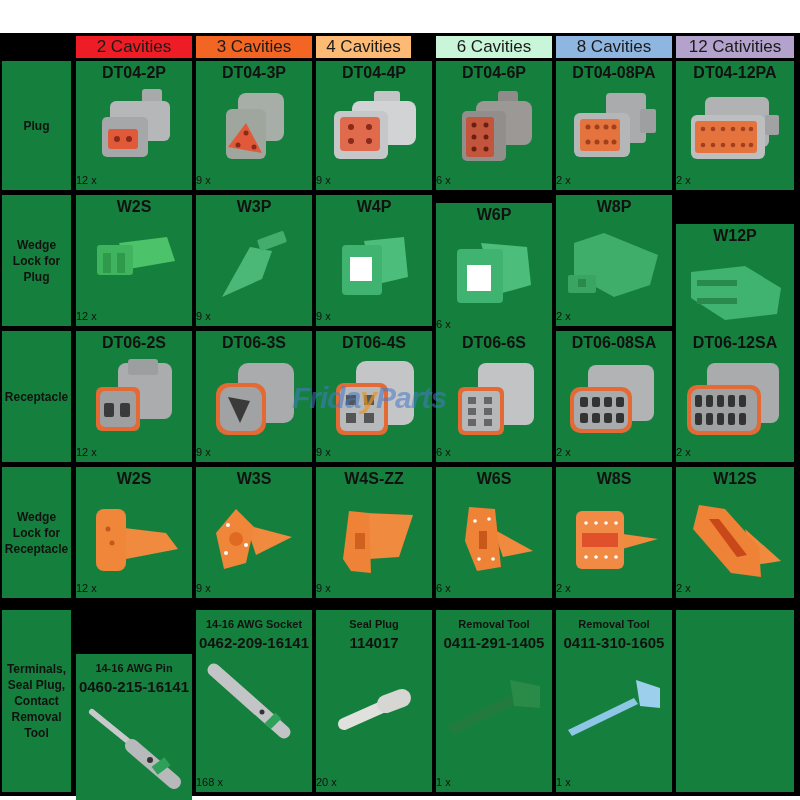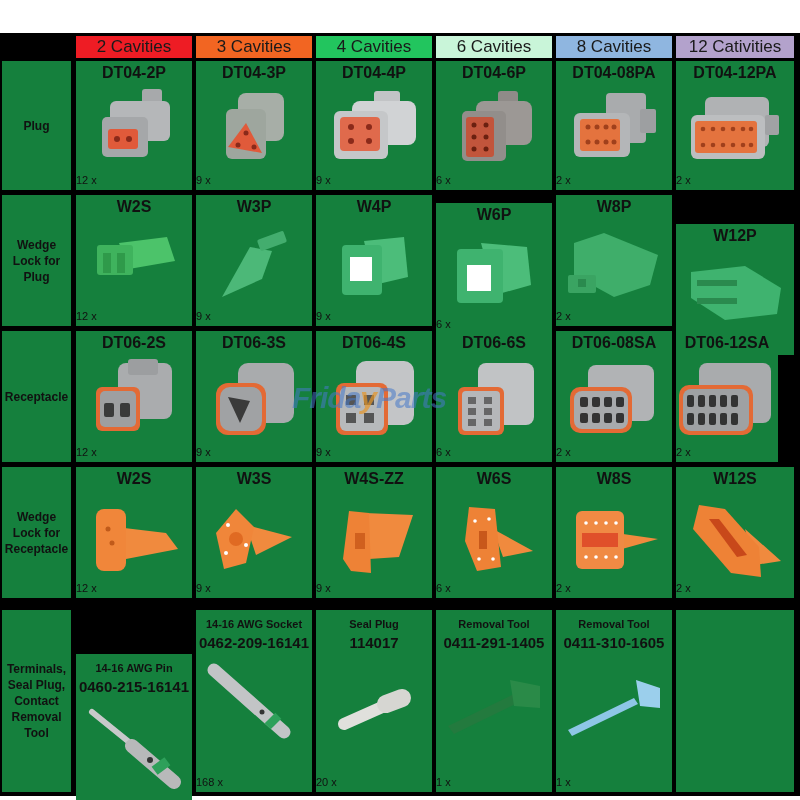--- a/index.html
+++ b/index.html
@@ -16,21 +16,21 @@
   .watermark{position:absolute;left:292px;top:381px;font-size:30px;font-weight:bold;font-style:italic;color:rgba(70,120,200,0.55);letter-spacing:-1px;pointer-events:none;}
   .watermark .v{color:rgba(230,150,40,0.7);}
 </style>
 </head>
 <body>
 
 <div class="frame"></div>
 
 <div class="hdr" style="left:76px;width:116px;background:#ee1c24;">2 Cavities</div>
 <div class="hdr" style="left:196px;width:116px;background:#f26522;">3 Cavities</div>
-<div class="hdr" style="left:316px;width:116px;background:#22c55e;">4 Cavities</div>
+<div class="hdr" style="left:316px;width:95px;background:#fdba74;">4 Cavities</div>
 <div class="hdr" style="left:436px;width:116px;background:#c9f5d9;">6 Cavities</div>
 <div class="hdr" style="left:556px;width:116px;background:#8fb6e0;">8 Cavities</div>
 <div class="hdr" style="left:676px;width:118px;background:#b3a2cc;">12 Cativities</div>
 
 <div class="cell rowlabel" style="left:2px;top:61px;width:69px;height:129px;">Plug</div>
 <div class="cell" style="left:76px;top:61px;width:116px;height:129px;">
   <div class="ptitle">DT04-2P</div>
   <svg class="img" style="top:26px" width="84" height="80" viewBox="0 0 84 80">
       <rect x="50" y="2" width="20" height="16" rx="3" fill="#a7a9ab"></rect>
       <rect x="18" y="14" width="60" height="40" rx="6" fill="#b5b7b9"></rect>
@@ -249,21 +249,21 @@
         <rect x="40" y="38" width="8" height="10" rx="2"></rect>
         <rect x="52" y="38" width="8" height="10" rx="2"></rect>
         <rect x="16" y="54" width="8" height="10" rx="2"></rect>
         <rect x="28" y="54" width="8" height="10" rx="2"></rect>
         <rect x="40" y="54" width="8" height="10" rx="2"></rect>
         <rect x="52" y="54" width="8" height="10" rx="2"></rect>
       </g>
     </svg>
   <div class="qty">2 x</div>
 </div>
-<div class="cell" style="left:676px;top:331px;width:102px;height:131px;">
+<div class="cell" style="left:676px;top:331px;width:118px;height:131px;">
   <div class="ptitle">DT06-12SA</div>
   <svg class="img" style="top:26px" width="104" height="84" viewBox="0 0 104 84">
       <rect x="24" y="6" width="72" height="60" rx="8" fill="#a9abad"></rect>
       <rect x="4" y="28" width="74" height="50" rx="10" fill="#e36a35"></rect>
       <rect x="8" y="32" width="66" height="42" rx="8" fill="#9fa1a3"></rect>
       <g fill="#333">
         <rect x="12" y="38" width="7" height="12" rx="2"></rect>
         <rect x="23" y="38" width="7" height="12" rx="2"></rect>
         <rect x="34" y="38" width="7" height="12" rx="2"></rect>
         <rect x="45" y="38" width="7" height="12" rx="2"></rect>

